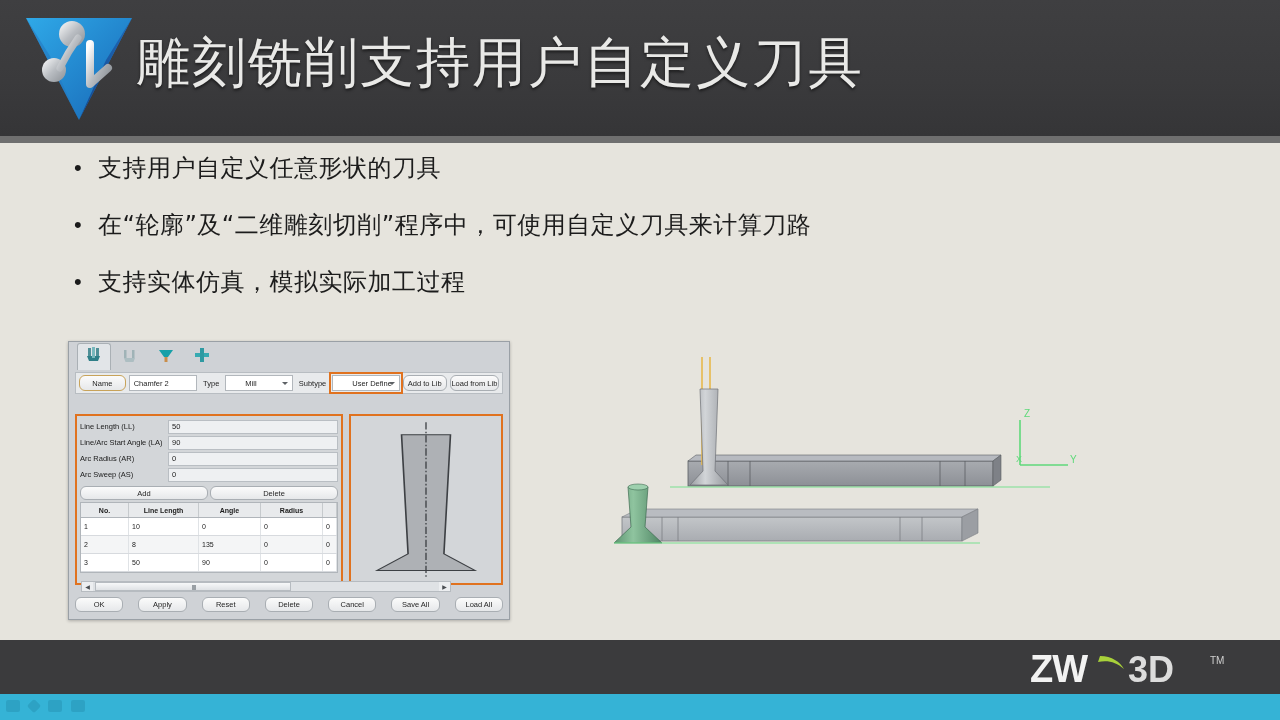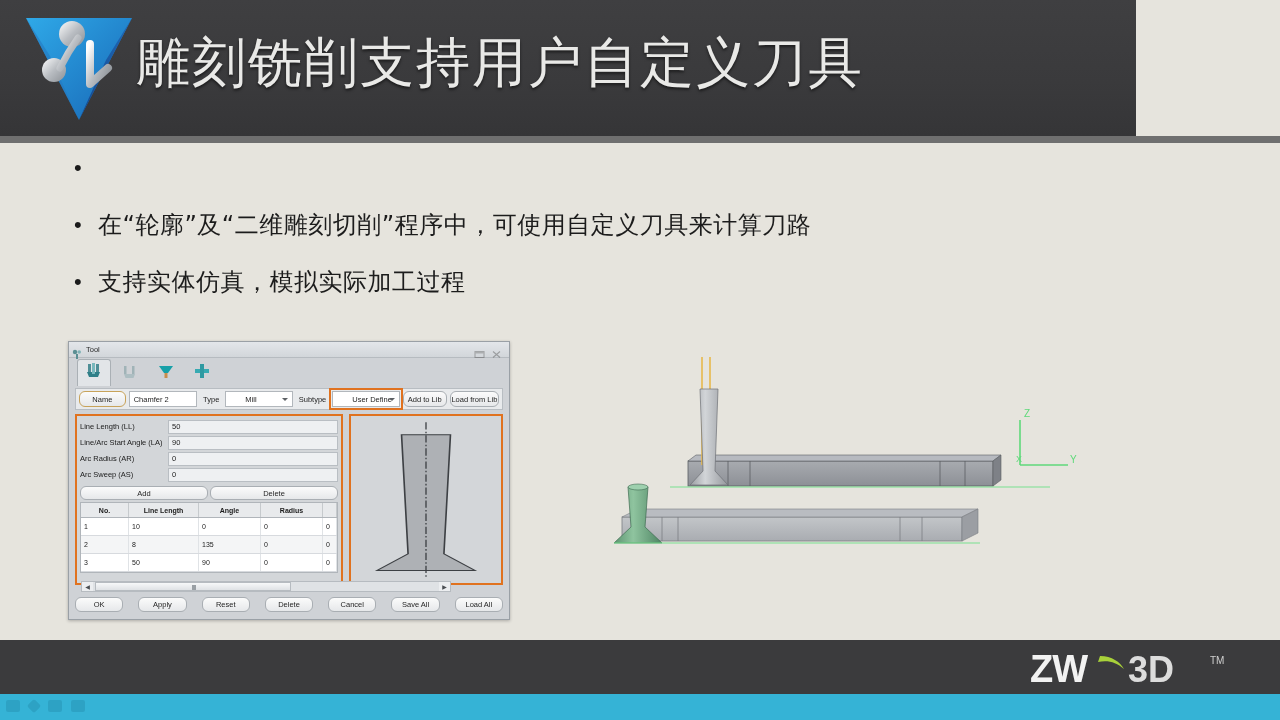--- a/index.html
+++ b/index.html
@@ -7,21 +7,21 @@
   body {
     width: 1280px; height: 720px;
     font-family: "Liberation Sans", sans-serif;
     background: #e6e4dd;
     overflow: hidden;
     position: relative;
   }
 
   
   .header {
-    position: absolute; left: 0; top: 0; width: 1136px; height: 136px;
+    position: absolute; left: 0; top: 0; width: 1280px; height: 136px;
     background: linear-gradient(180deg, #3f3f41 0%, #3a3a3c 60%, #353537 100%);
     overflow: hidden;
   }
   .header-rule {
     position: absolute; left: 0; top: 136px; width: 1280px; height: 7px;
     background: #6f6f6f;
   }
   .logo-mark {
     position: absolute; left: 20px; top: 8px; width: 118px; height: 118px;
   }
@@ -267,56 +267,34 @@
 <div class="header-rule"></div>
 
 <div class="edge-left"></div>
 <div class="edge-right"></div>
 
 <div class="slide-body">
 
   <div class="bullets">
     <div class="bullet-row">
       <div class="bullet-dot">•</div>
+      <div class="bullet-text">支持用户自定义任意形状的刀具</div>
     </div>
     <div class="bullet-row">
       <div class="bullet-dot">•</div>
       <div class="bullet-text">在“轮廓”及“二维雕刻切削”程序中，可使用自定义刀具来计算刀路</div>
     </div>
     <div class="bullet-row">
       <div class="bullet-dot">•</div>
       <div class="bullet-text">支持实体仿真，模拟实际加工过程</div>
     </div>
   </div>
 
   <div class="tool-dialog" style="top:198px">
 
-    <div class="dlg-titlebar">
-      <span class="dlg-icon">
-        <svg width="10" height="10" viewBox="0 0 10 10">
-          <circle cx="3" cy="3" r="2.2" fill="#5b8f93"></circle>
-          <circle cx="7.2" cy="3" r="1.8" fill="#7fb2b6"></circle>
-          <rect x="4" y="5" width="2" height="5" fill="#5b8f93"></rect>
-        </svg>
-      </span>
-      <span class="dlg-title">Tool</span>
-      <span class="dlg-winbtns">
-        <span class="winbtn">
-          <svg width="11" height="9" viewBox="0 0 11 9">
-              <rect x="1" y="1.5" width="9" height="6" fill="none" stroke="#555" stroke-width="1"></rect>
-              <rect x="1" y="1.5" width="9" height="2" fill="#777"></rect>
-            </svg>
-        </span>
-        <span class="winbtn">
-          <svg width="11" height="9" viewBox="0 0 11 9">
-              <path d="M2 1.5 L9 7.5 M9 1.5 L2 7.5" stroke="#555" stroke-width="1.1"></path>
-            </svg>
-        </span>
-      </span>
-    </div>
 
     <div class="dlg-tabs">
       <div class="dlg-tab active">
         <span>
           <svg width="20" height="18" viewBox="0 0 20 18">
             <rect x="4" y="2" width="3" height="8" fill="#4f8f97"></rect>
               <rect x="12" y="2" width="3" height="8" fill="#4f8f97"></rect>
             <path d="M3 10 h13 l-2 5 h-9 z" fill="#2f7f88"></path>
             <rect x="8" y="1" width="3" height="11" fill="#79b8bd"></rect>
           </svg>

